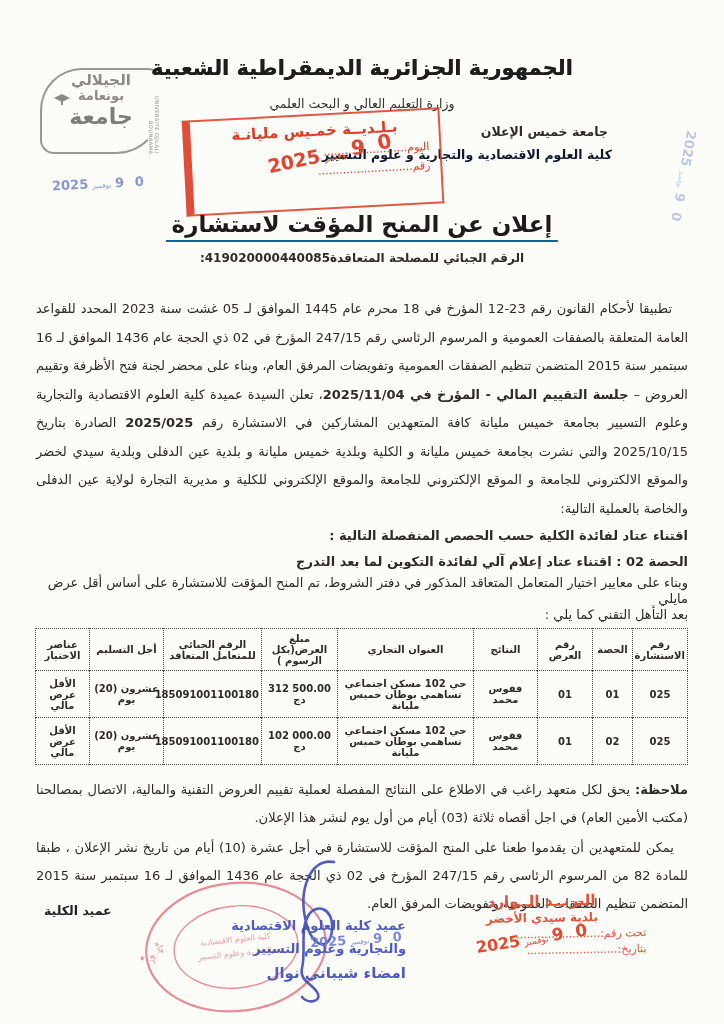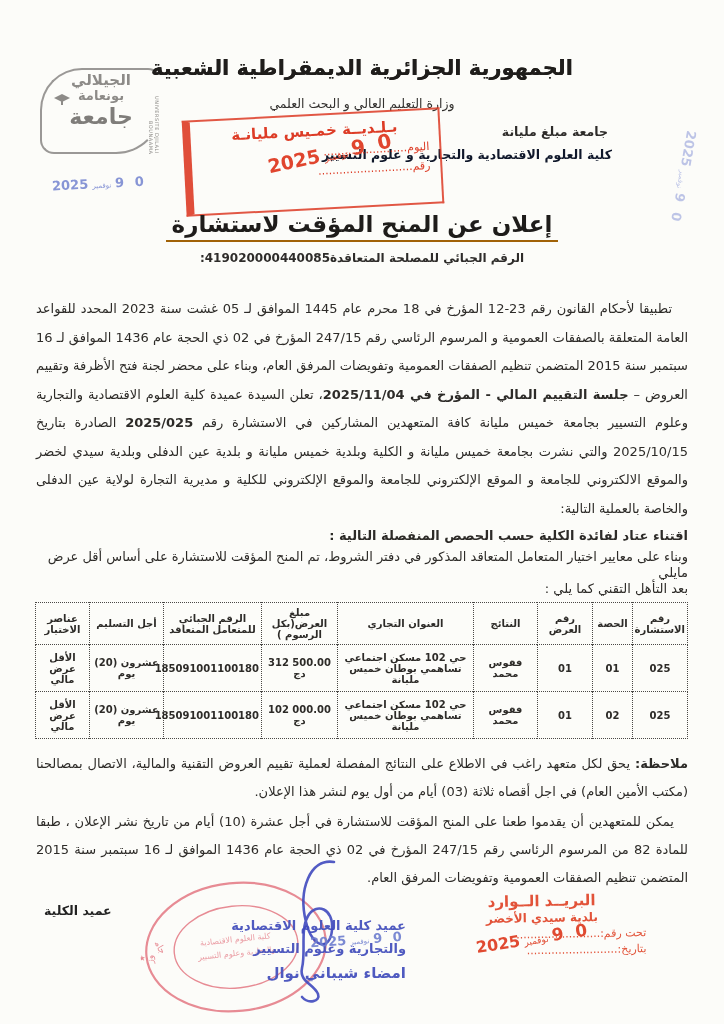--- a/index.html
+++ b/index.html
@@ -49,21 +49,21 @@
     transform:rotate(-3deg); border:2.5px solid rgba(221,60,38,.85);
     border-left:8px solid rgba(221,60,38,.9); padding:6px 10px 0; }
   #muni-stamp .l1 { text-align:center; font-size:15px; font-weight:bold; letter-spacing:1px; }
   #muni-stamp .l2, #muni-stamp .l3 { font-size:11px; margin-top:6px; }
   #muni-date { position:absolute; top:26px; right:44px; transform:rotate(-9deg); color:#e0452e; }
   #muni-date .d { font-size:20px; } #muni-date .y { font-size:19px; }
 
   
   #doc-title { top:211px; left:0; right:0; text-align:center; }
   #doc-title span { font-size:23px; font-weight:bold; color:#1e1c1a;
-    border-bottom:2px solid #a16207; padding:0 6px 3px; letter-spacing:.5px; }
+    border-bottom:2px solid #0369a1; padding:0 6px 3px; letter-spacing:.5px; }
   #fiscal-line { top:251px; left:0; right:0; text-align:center;
     font-size:12px; font-weight:bold; color:#2e2c2a; }
 
   
   #body { top:287px; left:36px; right:36px; direction:rtl; font-size:13px; color:#2d2b28;margin-top:8px; }
   #p1 { text-align:justify; line-height:28.5px; text-indent:16px; }
   .bold { font-weight:bold; }
   .lot-line { font-weight:bold; line-height:26px; }
   .plain-line { line-height:16px; }
 
@@ -116,21 +116,21 @@
     </div>
     <span class="latin">UNIVERSITE DJILALI BOUNAAMA</span>
     <svg class="cap" width="16" height="12" viewBox="0 0 16 12">
       <polygon points="8,0 16,4 8,8 0,4" fill="#8d8b88"></polygon>
         <rect x="7" y="7" width="2" height="4" fill="#8d8b88"></rect>
     </svg>
   </div>
 
   <div id="republic-title" class="abs">الجمهورية الجزائرية الديمقراطية الشعبية</div>
   <div id="ministry-line" class="abs">وزارة التعليم العالي و البحث العلمي</div>
-  <div id="univ-line" class="abs">جامعة مبلغ مليانة</div>
+  <div id="univ-line" class="abs">جامعة خميس الإعلان</div>
   <div id="faculty-line" class="abs">كلية العلوم الاقتصادية والتجارية و علوم التسيير</div>
 
   <span id="top-blue-dater" class="abs dater small">
     <span class="d">0 9</span>
     <span class="m">نوفمبر</span>
     <span class="y">2025</span>
   </span>
   <span id="edge-blue-dater" class="abs dater small">
     <span class="d">0 9</span>
     <span class="m">نوفمبر</span>
@@ -150,20 +150,21 @@
 
   <div id="doc-title" class="abs">
     <span>إعلان عن المنح المؤقت لاستشارة</span>
   </div>
   <div id="fiscal-line" class="abs">الرقم الجبائي للمصلحة المتعاقدة419020000440085:</div>
 
   <div id="body" class="abs">
     <p id="p1"><span>تطبيقا لأحكام  القانون رقم 23-12 المؤرخ في 18 محرم عام 1445 الموافق لـ 05 غشت سنة 2023 المحدد للقواعد العامة المتعلقة بالصفقات العمومية و المرسوم الرئاسي رقم 247/15 المؤرخ في 02 ذي الحجة عام 1436 الموافق لـ 16 سبتمبر سنة 2015 المتضمن تنظيم الصفقات العمومية وتفويضات المرفق العام، وبناء على محضر لجنة فتح الأظرفة وتقييم العروض – </span><span class="bold">جلسة التقييم المالي - المؤرخ في 2025/11/04</span><span>، تعلن السيدة عميدة كلية العلوم الاقتصادية والتجارية وعلوم التسيير بجامعة خميس مليانة كافة المتعهدين المشاركين في الاستشارة رقم </span><span class="bold">2025/025</span><span> الصادرة بتاريخ 2025/10/15 والتي نشرت بجامعة خميس مليانة و الكلية  وبلدية خميس مليانة و بلدية عين الدفلى وبلدية سيدي لخضر والموقع الالكتروني للجامعة و الموقع الإلكتروني للجامعة والموقع الإلكتروني للكلية و مديرية التجارة لولاية عين الدفلى والخاصة بالعملية التالية:</span></p>
 
     <div class="lot-line">اقتناء عتاد لفائدة الكلية حسب الحصص المنفصلة التالية :</div>
+    <div class="lot-line">الحصة 02 : اقتناء عتاد إعلام آلي لفائدة التكوين لما بعد التدرج</div>
     <div class="plain-line">وبناء على معايير اختيار المتعامل المتعاقد المذكور في دفتر الشروط، تم المنح المؤقت للاستشارة على أساس أقل عرض مايلي</div>
     <div class="plain-line">بعد التأهل التقني كما يلي :</div>
 
     <table id="award-table">
       <colgroup>
         <col style="width:55px">
           <col style="width:40px">
           <col style="width:55px">
         <col style="width:64px">
           <col style="width:136px">

